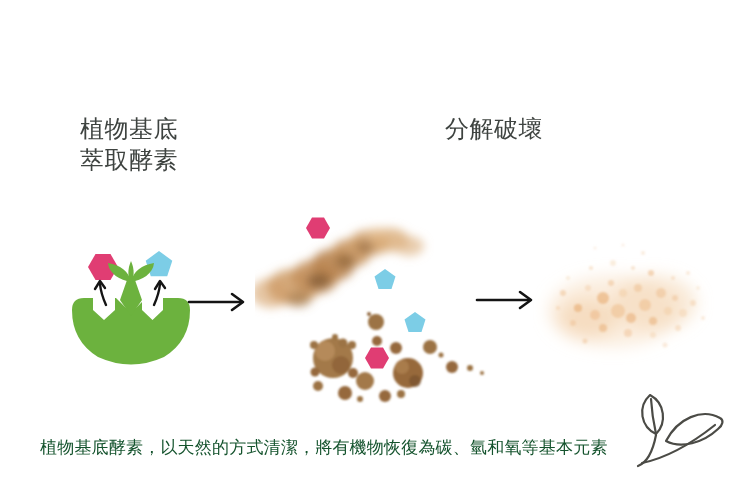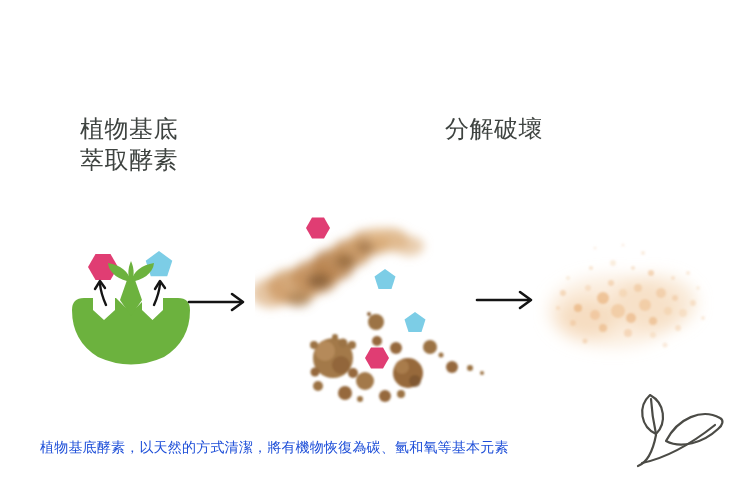--- a/index.html
+++ b/index.html
@@ -7,22 +7,22 @@
     position:relative;width:750px;height:500px;background:#ffffff;
     font-family:"DejaVu Sans","Liberation Sans",sans-serif;overflow:hidden;
   }
   .stage-title{
     position:absolute;text-align:center;font-size:24px;line-height:31px;
     color:#3e4340;letter-spacing:0.5px;font-weight:400;
   }
   .t1{left:55px;top:114px;width:148px;}
   .t2{left:368px;top:114px;width:252px;}
   .caption{
-    position:absolute;left:40px;top:435px;font-size:14px;line-height:24px;
-    color:#1d4ed8;white-space:nowrap;letter-spacing:0.2px;
+    position:absolute;left:40px;top:435px;font-size:17px;line-height:24px;
+    color:#14532d;white-space:nowrap;letter-spacing:0.2px;
   }
   .abs{position:absolute;}
   svg{display:block;}
 </style>
 </head>
 <body>
 
 <div class="canvas">
 
   <div class="stage-title t1">

